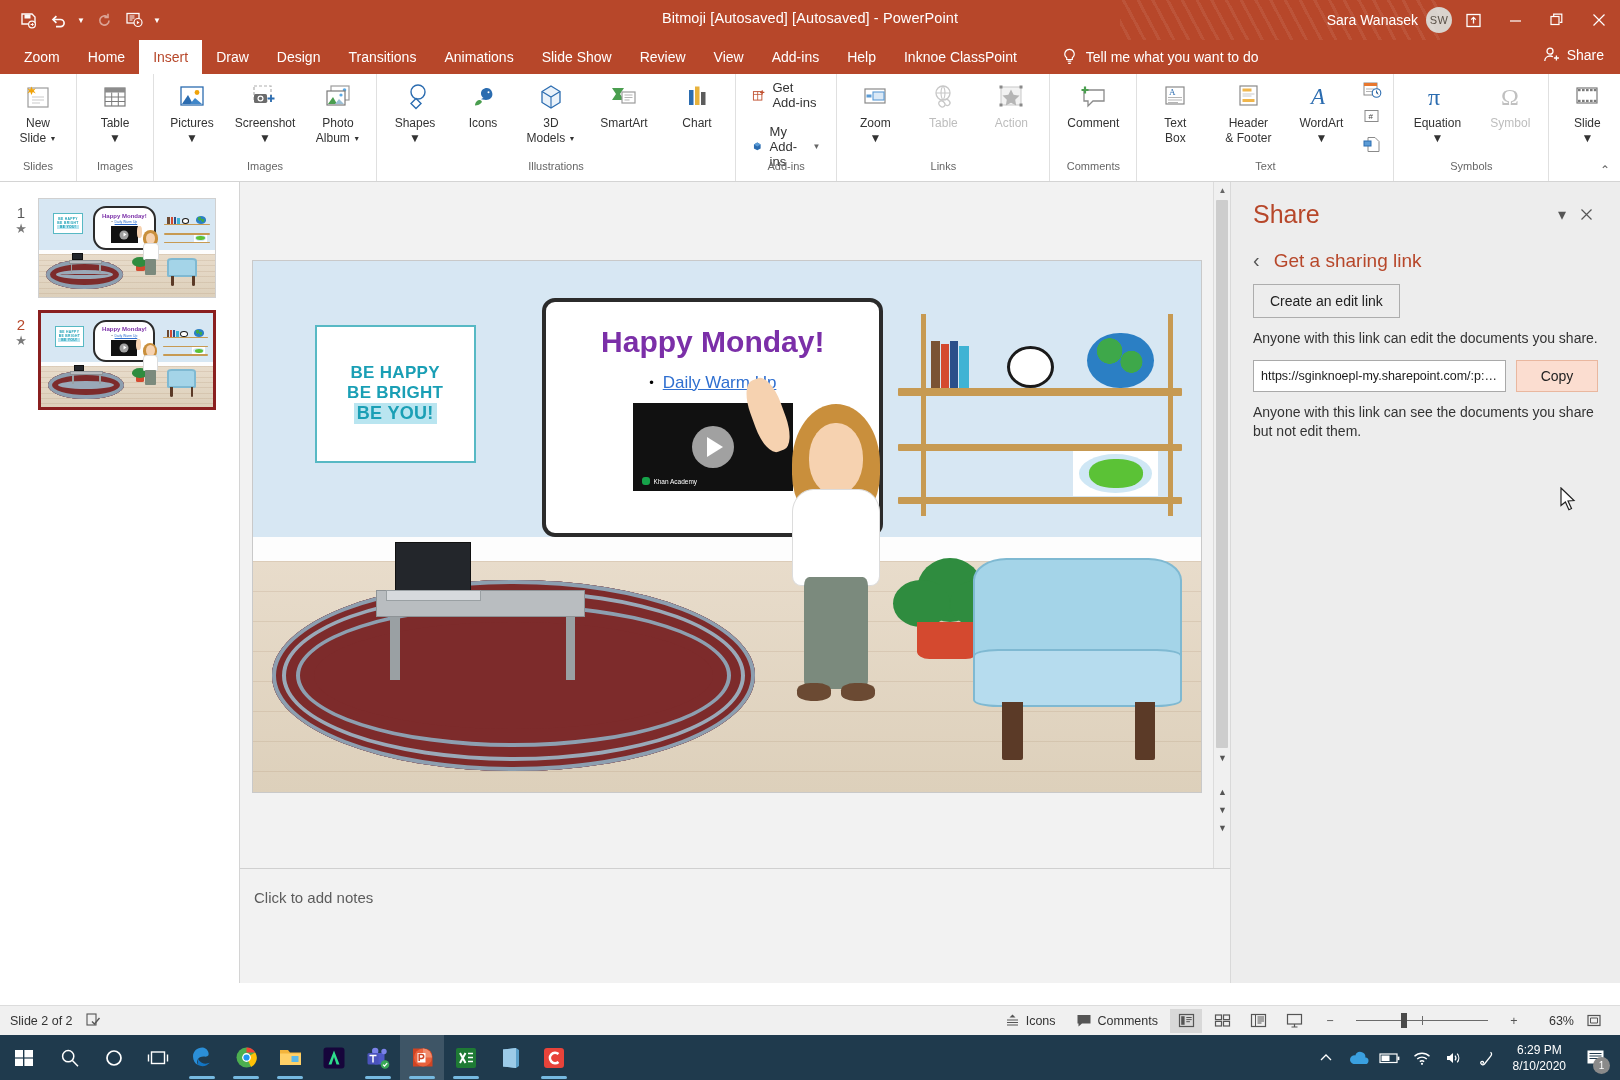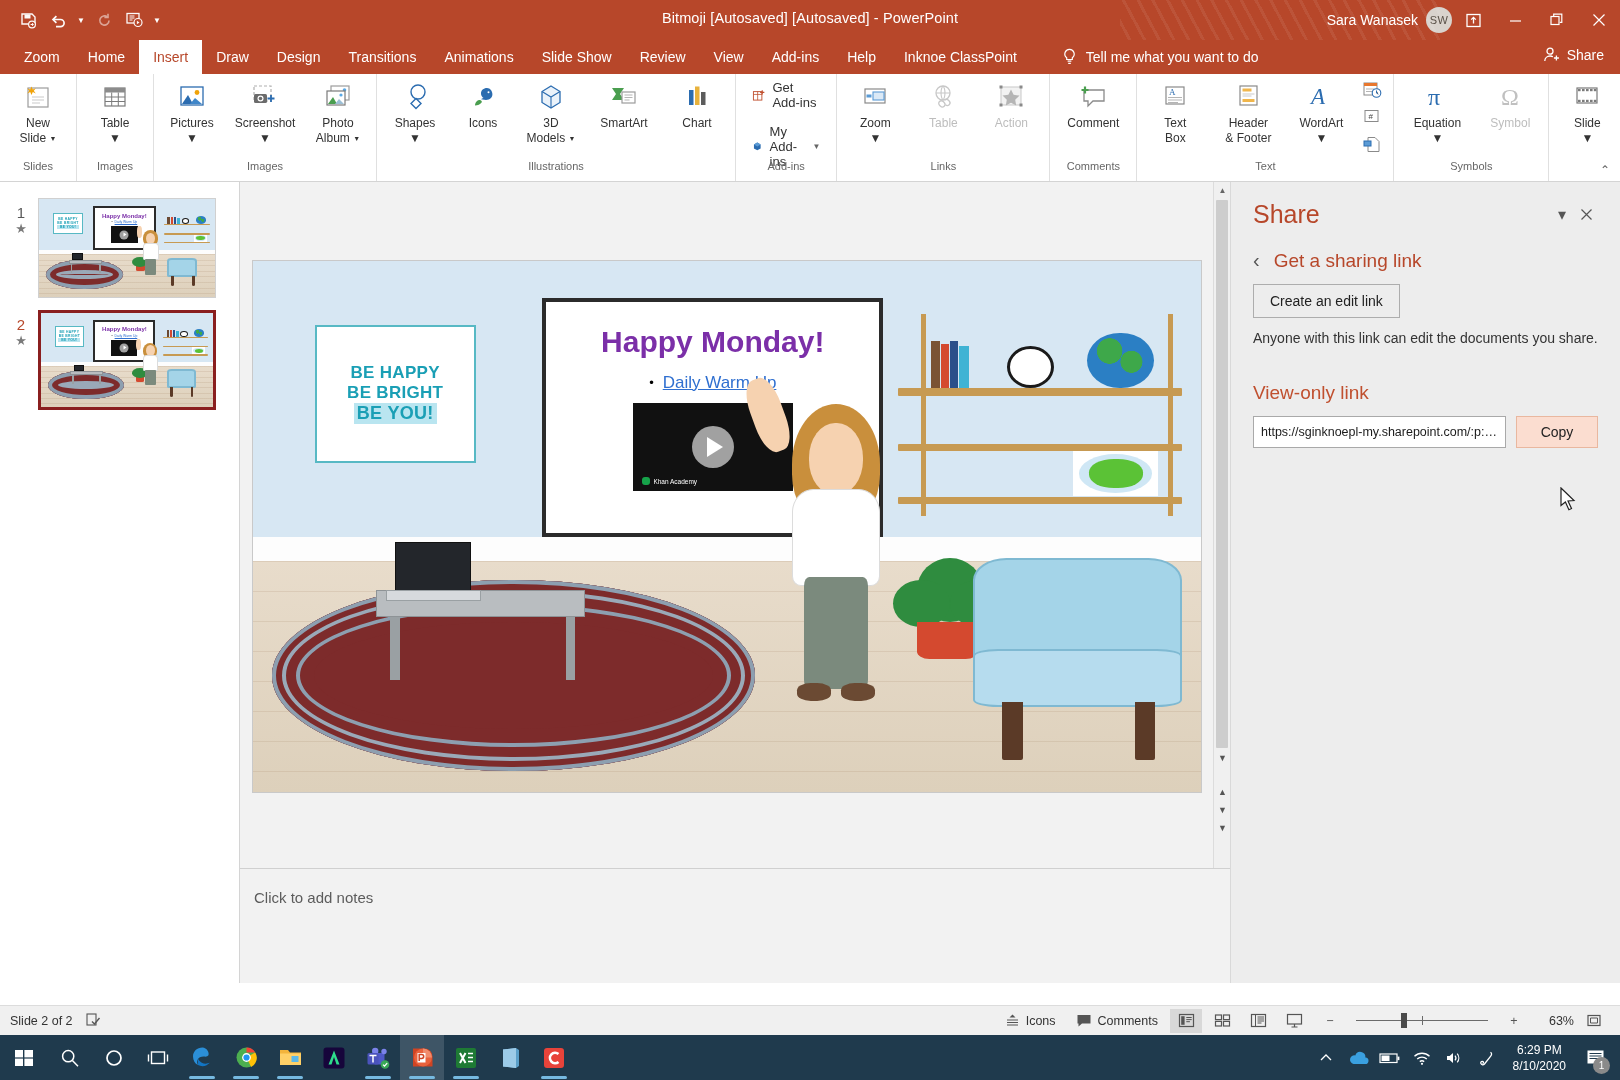--- a/index.html
+++ b/index.html
@@ -116,21 +116,21 @@
   }
   .scene .poster {
     position: absolute; left: 7%; top: 12%; width: 18%; height: 24%;
     background: #fff; border: 2px solid #57b9c4; display: flex; flex-direction: column;
     align-items: center; justify-content: center; overflow: hidden;
   }
   .poster-line { color: #1a9fb5; font-weight: bold; letter-spacing: .3px; white-space: nowrap; }
   .poster-line.hl { background: #b9e5f0; padding: 0 3px; }
   .scene .board {
     position: absolute; left: 30.5%; top: 7%; width: 36%; height: 45%;
-    background: #fff; border: 4px solid #2b2b2b; border-radius: 0;
+    background: #fff; border: 4px solid #2b2b2b; border-radius: 13px;
   }
   .board-title { color: #7b2fa8; font-weight: bold; text-align: center; }
   .board-link { color: #2f6fd0; text-decoration: underline; }
   .board-video { background: #111; position: relative; margin: 0 auto; }
   .board-video .play {
     position: absolute; left: 50%; top: 50%; transform: translate(-50%,-50%);
     border-radius: 50%; background: rgba(210,210,210,.75);
     display: flex; align-items: center; justify-content: center;
   }
   .board-video .play i {
@@ -929,25 +929,25 @@
     </div>
 
     <div class="sp-back">
       <span class="chev">‹</span>
       <span class="txt">Get a sharing link</span>
     </div>
 
     <div class="sp-btn">Create an edit link</div>
     <div class="sp-desc">Anyone with this link can edit the documents you share.</div>
 
-    <div class="sp-section">View-only link</div>
     <div class="sp-linkrow">
       <div class="sp-input">https://sginknoepl-my.sharepoint.com/:p:/g/p…</div>
       <div class="sp-copy">Copy</div>
     </div>
+    <div class="sp-desc">Anyone with this link can see the documents you share but not edit them.</div>
 
     <svg class="cursor-arrow" width="18" height="26" viewBox="0 0 18 26">
       <path d="M1 1l13 12.5-6 .5 3.5 7.5-2.6 1.2L5.4 15 1 18.5z" fill="#fff" stroke="#222" stroke-width="1.2"></path>
     </svg>
   </div>
 
   <div class="statusbar">
     <div class="sb-left">
       <span>Slide 2 of 2</span>
       <span>

